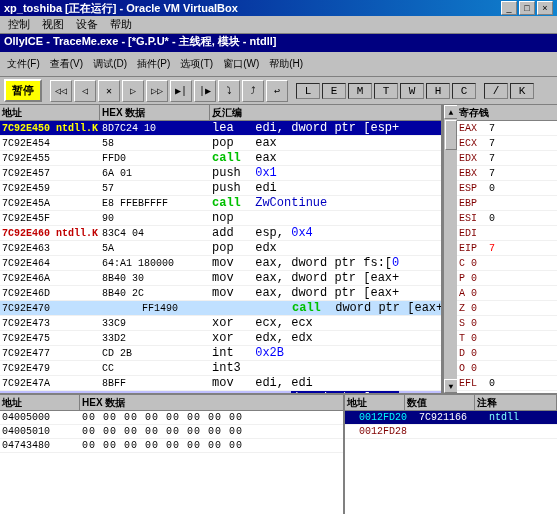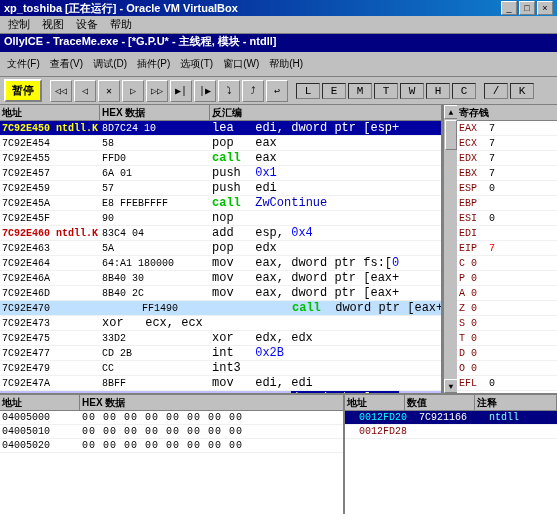--- a/index.html
+++ b/index.html
@@ -398,20 +398,21 @@
       </div>
 
       <div class="disasm-row" style="background:#c0e0ff;gap:40px;">
         <div class="d-addr">7C92E470</div>
         <div class="d-hex">FF1490</div>
         <div class="d-asm"><span class="kw-call">call</span>&nbsp; dword ptr [eax+edx*4</div>
       </div>
 
       <div class="disasm-row">
         <div class="d-addr">7C92E473</div>
+        <div class="d-hex">33C9</div>
         <div class="d-asm">xor&nbsp;&nbsp; ecx, ecx</div>
       </div>
 
       <div class="disasm-row">
         <div class="d-addr">7C92E475</div>
         <div class="d-hex">33D2</div>
         <div class="d-asm">xor&nbsp;&nbsp; edx, edx</div>
       </div>
 
       <div class="disasm-row">
@@ -535,21 +536,21 @@
     </div>
     <div class="mem-row">
       <div class="m-addr">04005000</div>
       <div class="m-hex">00 00 00 00 00 00 00 00</div>
     </div>
     <div class="mem-row">
       <div class="m-addr">04005010</div>
       <div class="m-hex">00 00 00 00 00 00 00 00</div>
     </div>
     <div class="mem-row">
-      <div class="m-addr">04005020</div>
+      <div class="m-addr">04743480</div>
       <div class="m-hex">00 00 00 00 00 00 00 00</div>
     </div>
   </div>
 
   <div class="stack-panel">
     <div class="stack-header">
       <div class="s-col" style="width:60px;">地址</div>
       <div class="s-col" style="width:70px;">数值</div>
       <div class="s-col" style="flex:1;">注释</div>
     </div>

